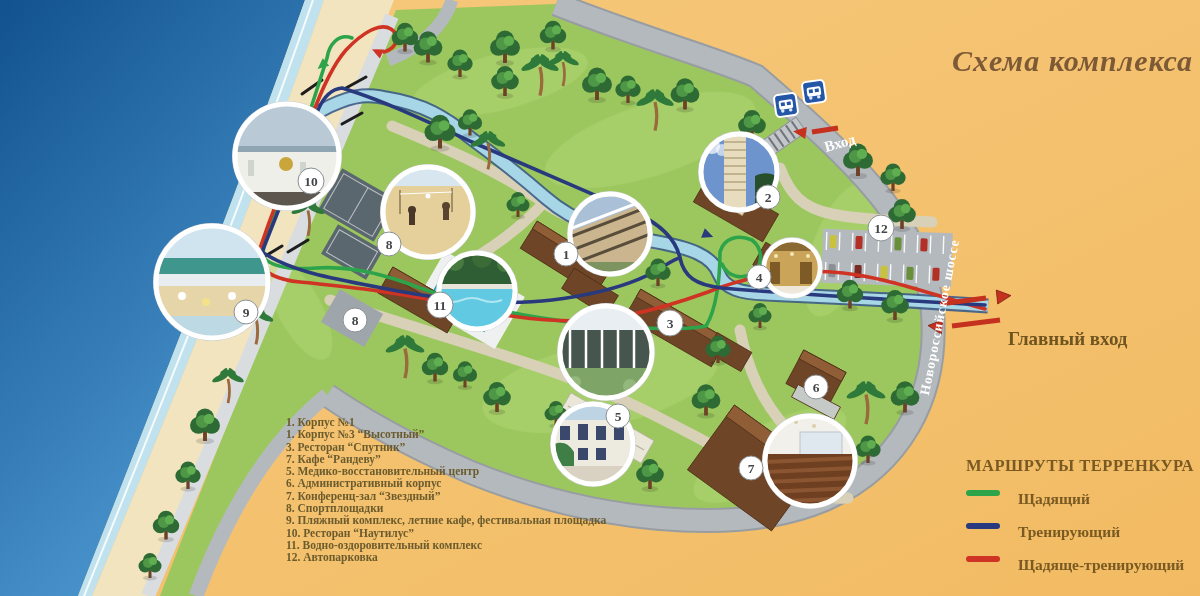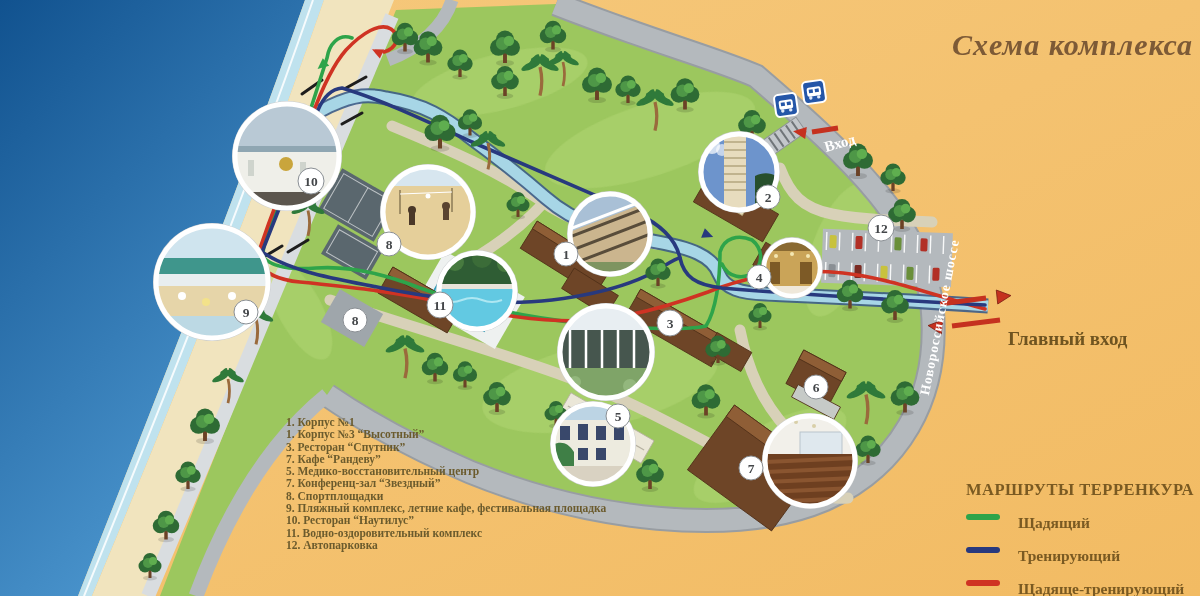--- a/index.html
+++ b/index.html
@@ -1,28 +1,28 @@
 <!DOCTYPE html>
 <html><head>
 <meta charset="utf-8">
 <style>
   html,body{margin:0;padding:0;}
   #stage{position:relative;width:1200px;height:596px;overflow:hidden;
          background:#f4c172;font-family:"Liberation Serif",serif;}
   #stage svg{position:absolute;left:0;top:0;}
-  .page-title{position:absolute;left:952px;top:28px;width:240px;
+  .page-title{position:absolute;left:952px;top:44px;width:240px;
       font-style:italic;font-weight:700;font-size:30px;color:#7d5a36;
       letter-spacing:1px;white-space:nowrap;}
   .num-legend{position:absolute;left:286px;top:416px;margin:0;padding:0;
       list-style:none;font-size:11.5px;line-height:12.3px;color:#6b5b2d;
       font-weight:600;}
   .num-legend li{white-space:nowrap;}
   .routes-legend{position:absolute;left:966px;top:456px;color:#7a5a22;}
   .routes-legend .rl-title{font-size:16.5px;font-weight:700;letter-spacing:.5px;
-      margin-bottom:14px;white-space:nowrap;margin-top:24px;}
+      margin-bottom:14px;white-space:nowrap;}
   .rl-row{display:flex;align-items:flex-start;margin-bottom:15px;}
   .sw{width:34px;height:6px;border-radius:3px;margin-right:18px;flex:0 0 auto;}
   .sw-green{background:#2ea44a;}
   .sw-red{background:#cf3323;}
   .sw-blue{background:#28397e;}
   .rl-label{font-size:15.5px;font-weight:700;white-space:nowrap;}
 </style>
 </head>
 <body>
 
@@ -572,20 +572,21 @@
 </svg>
 
 <div class="page-title">Схема комплекса</div>
 
 <ol class="num-legend">
   <li>1. Корпус №1</li>
   <li>1. Корпус №3 “Высотный”</li>
   <li>3. Ресторан “Спутник”</li>
   <li>7. Кафе “Рандеву”</li>
   <li>5. Медико-восстановительный центр</li>
+  <li>6. Административный корпус</li>
   <li>7. Конференц-зал “Звездный”</li>
   <li>8. Спортплощадки</li>
   <li>9. Пляжный комплекс, летние кафе, фестивальная площадка</li>
   <li>10. Ресторан “Наутилус”</li>
   <li>11. Водно-оздоровительный комплекс</li>
   <li>12. Автопарковка</li>
 </ol>
 
 <div class="routes-legend">
   <div class="rl-title">МАРШРУТЫ ТЕРРЕНКУРА</div>

